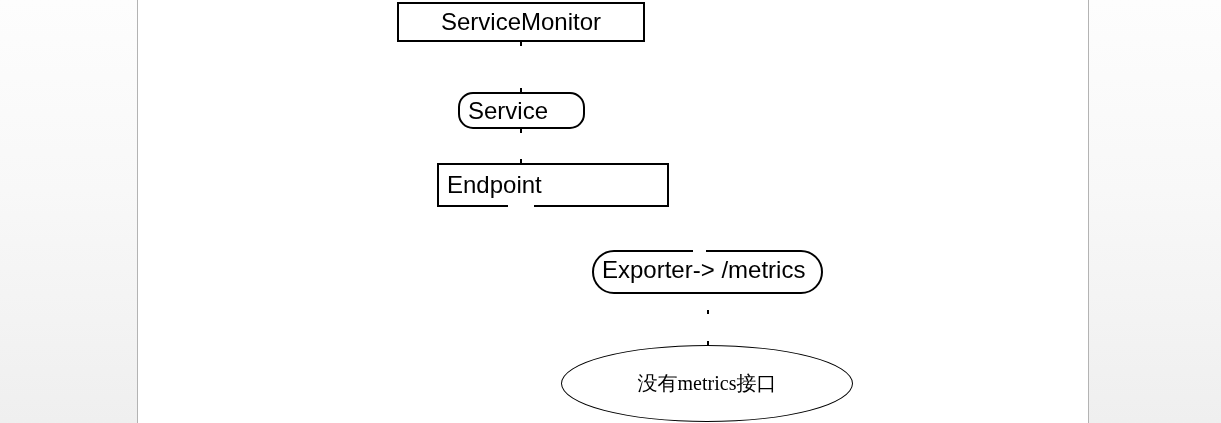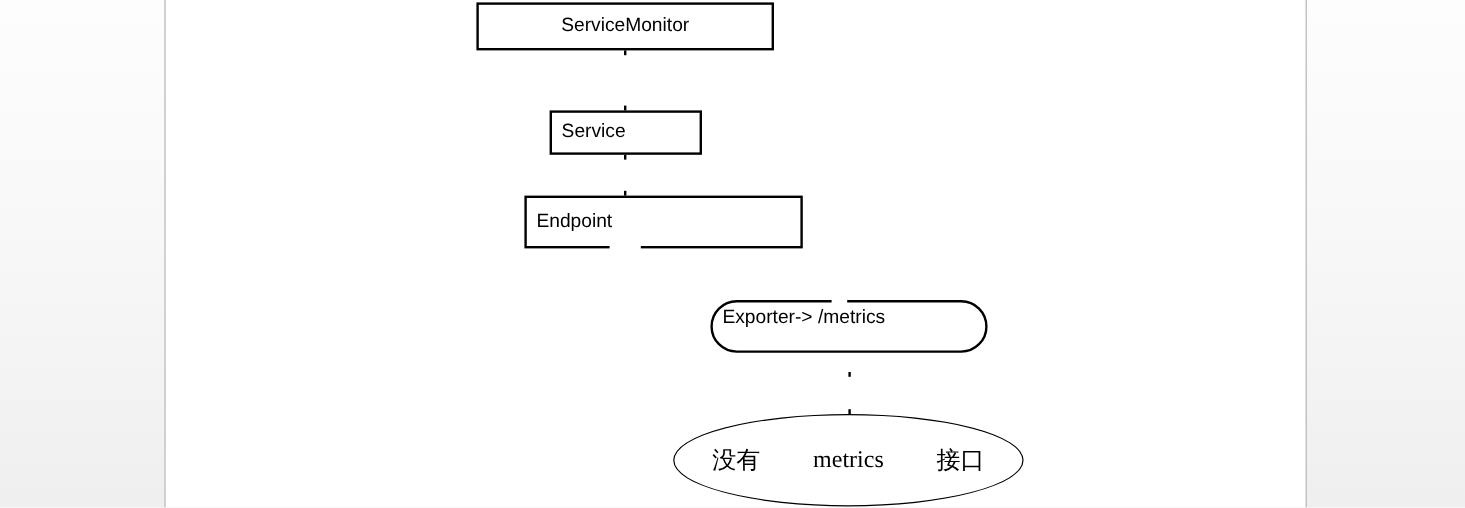--- a/index.html
+++ b/index.html
@@ -24,21 +24,21 @@
     background: #ffffff;
     border-left: 1px solid #b3b3b3;
     border-right: 1px solid #b3b3b3;
   }
   .node {
     position: absolute;
     box-sizing: border-box;
     border: 2px solid #000000;
     background: #ffffff;
     color: #000000;
-    font-size: 16px;
+    font-size: 24px;
     line-height: 1.15;
     white-space: nowrap;
   }
   .node.center-both {
     display: flex;
     align-items: center;
     justify-content: center;
   }
   .node.left-middle {
     display: flex;
@@ -72,25 +72,25 @@
     width: 2px;
     height: 4px;
     background: #000000;
   }
   .border-gap {
     position: absolute;
     background: #ffffff;
   }
   
   #node-servicemonitor { left: 397px; top: 2px;   width: 248px; height: 40px; }
-  #node-service        { left: 458px; top: 92px;  width: 127px; height: 37px; }
+  #node-service        { left: 458px; top: 92px;  width: 127px; height: 37px; border-radius: 15px; }
   #node-endpoint       { left: 405px; top: 163px; width: 232px; height: 44px; margin-left: 32px; }
   #node-metrics        { left: 300px; top: 250px; width: 120px; height: 60px; }
   #node-exporter       { left: 592px; top: 250px; width: 231px; height: 44px; border-radius: 30px; }
-  #node-no-metrics     { left: 561px; top: 345px; width: 292px; height: 77px; gap: 44px; }
+  #node-no-metrics     { left: 561px; top: 345px; width: 292px; height: 77px; }
 
   #stub-sm-bottom       { left: 520px; top: 42px;  }
   #stub-service-top     { left: 520px; top: 88px;  }
   #stub-service-bottom  { left: 520px; top: 129px; }
   #stub-endpoint-top    { left: 520px; top: 159px; }
   #stub-exporter-bottom { left: 707px; top: 310px; }
   #stub-ellipse-top     { left: 707px; top: 341px; }
 
   #gap-endpoint-bottom { left: 508px; top: 203px; width: 26px; height: 5px; }
   #gap-metrics-top     { left: 358px; top: 249px; width: 12px; height: 4px; }

